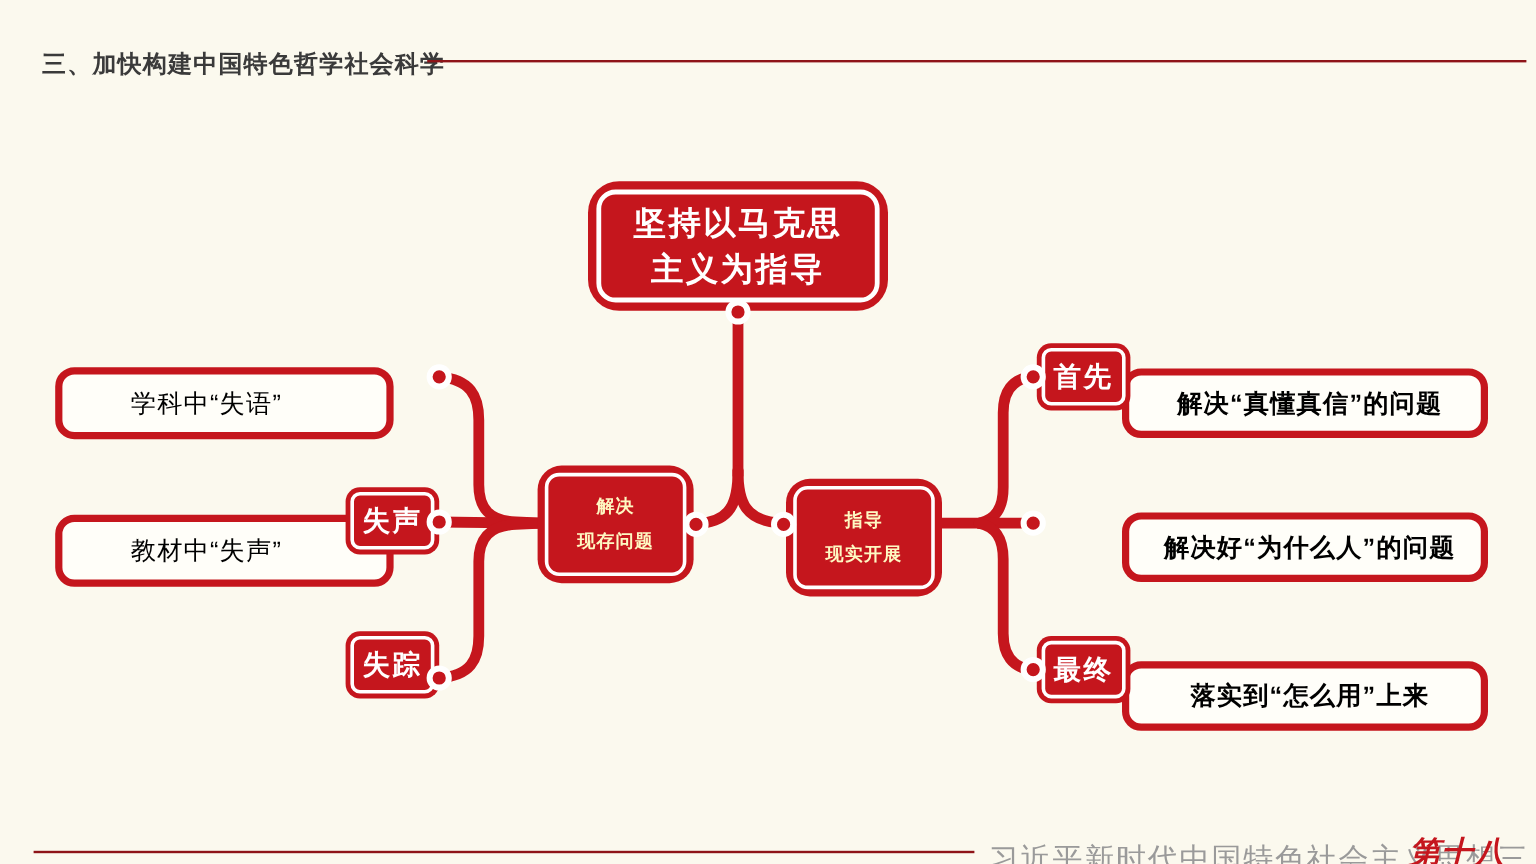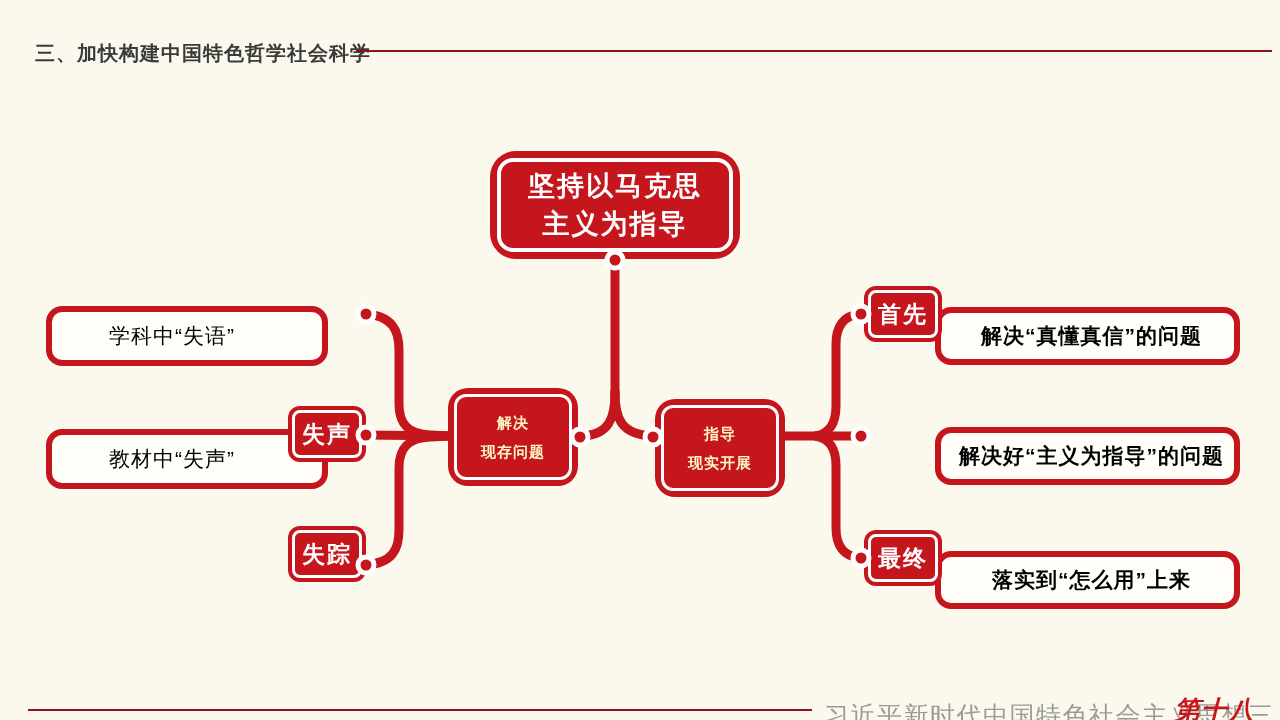--- a/index.html
+++ b/index.html
@@ -136,21 +136,21 @@
   <div class="wbox wbox-left" style="top:286px">学科中“失语”</div>
 
   <div class="wbox wbox-left" style="top:409px">教材中“失声”</div>
   <div class="badge badge-left" style="top:386px">失声</div>
 
   <div class="badge badge-left" style="top:506px">失踪</div>
 
   <div class="wbox wbox-right" style="top:287px">解决“真懂真信”的问题</div>
   <div class="badge badge-right" style="top:266px">首先</div>
 
-  <div class="wbox wbox-right" style="top:407px">解决好“主义为指导”的问题</div>
+  <div class="wbox wbox-right" style="top:407px">解决好“为什么人”的问题</div>
 
   <div class="wbox wbox-right" style="top:531px">落实到“怎么用”上来</div>
   <div class="badge badge-right" style="top:510px">最终</div>
 
   <svg class="dots-layer" width="1280" height="720">
     <g fill="#C5161D" stroke="#fff" stroke-width="5">
       <circle cx="615" cy="240" r="8"></circle>
       <circle cx="580" cy="417" r="8"></circle>
       <circle cx="653" cy="417" r="8"></circle>
       <circle cx="366" cy="294" r="8"></circle>

